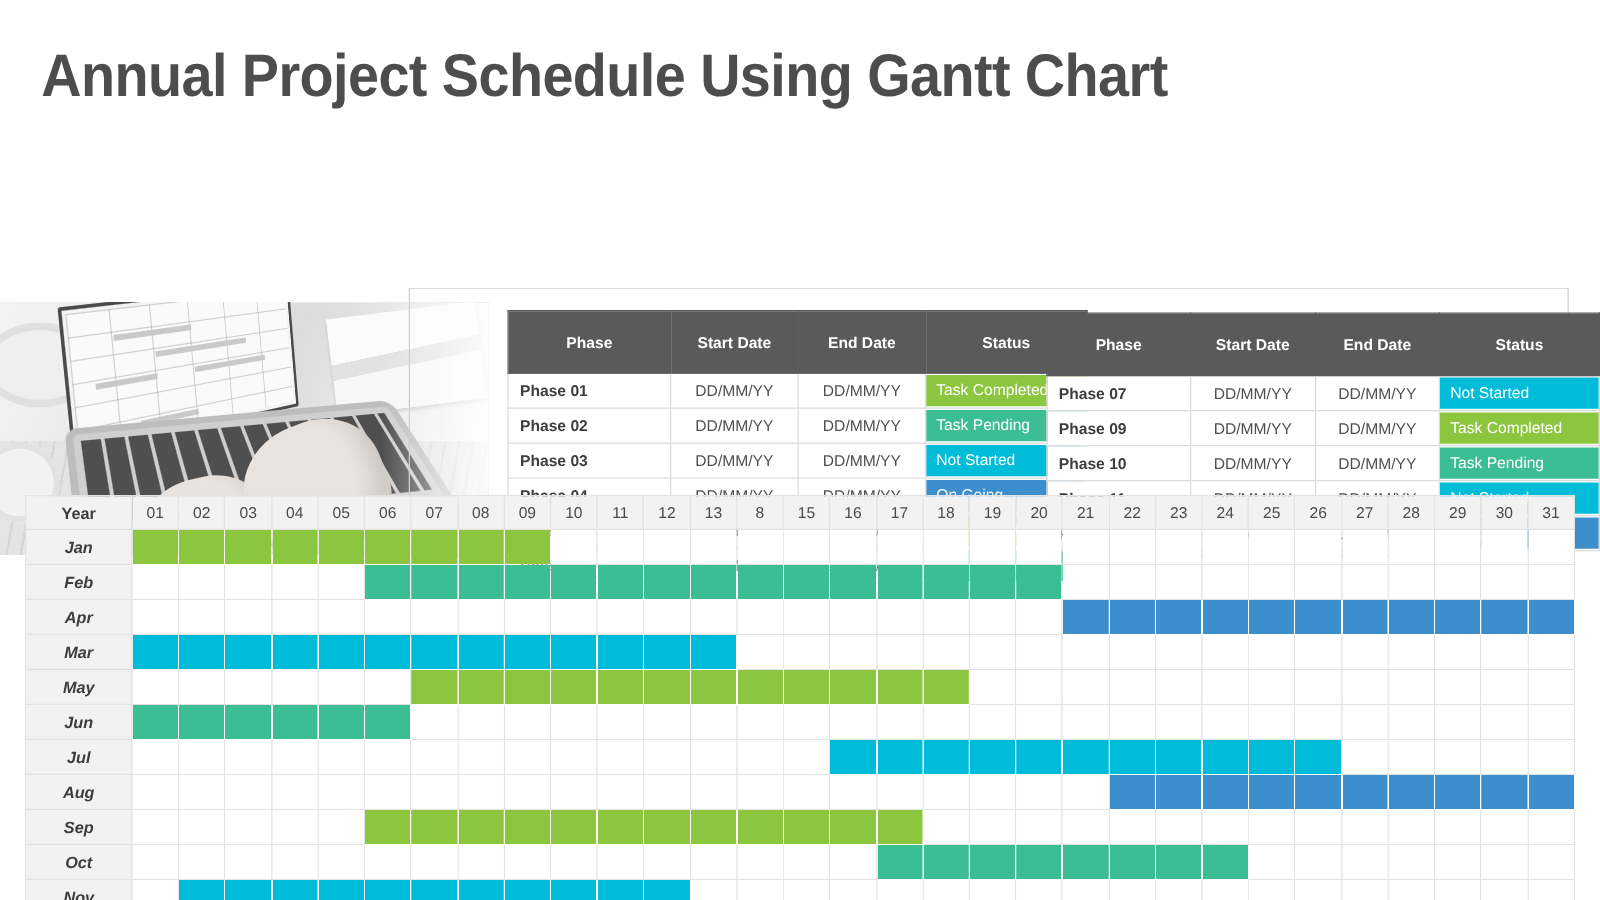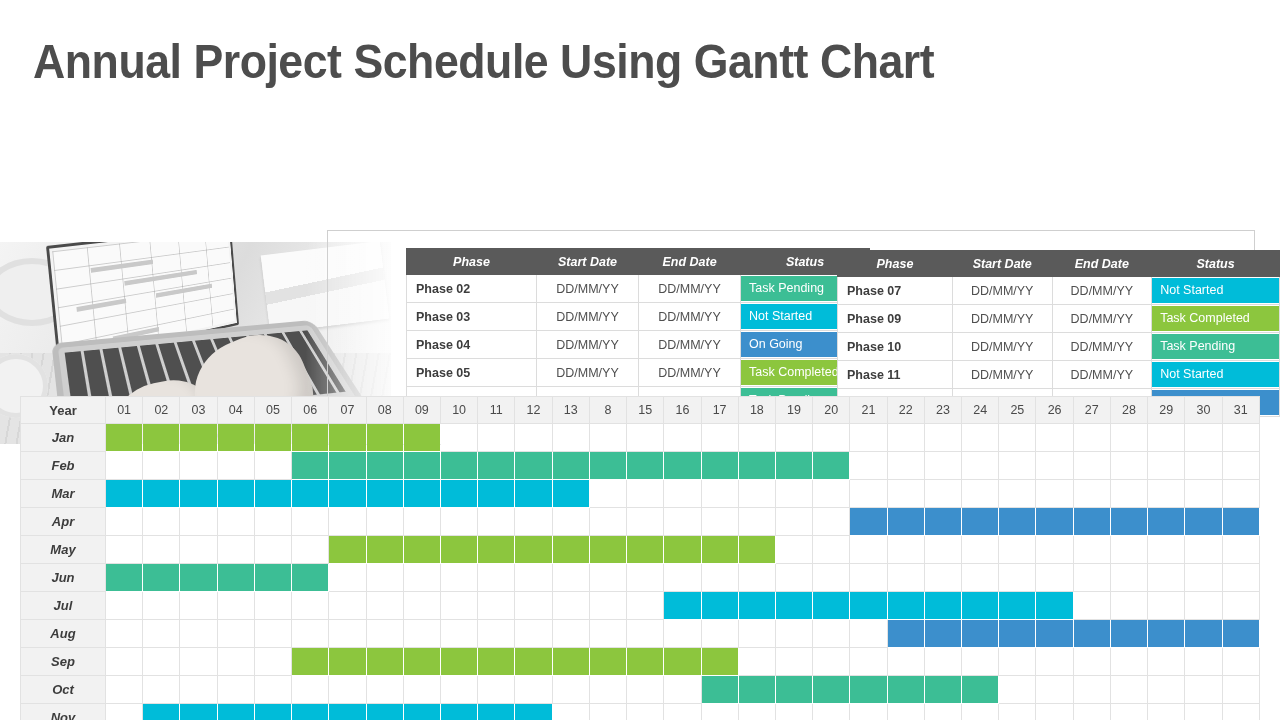--- a/index.html
+++ b/index.html
@@ -70,21 +70,21 @@
   #photo .glasses{position:absolute;left:84px;bottom:-8px;width:86px;height:32px;
      border:3px solid #9a9a9a;border-radius:16px;transform:rotate(-8deg);}
   #photo .grad{position:absolute;inset:0;background:linear-gradient(90deg,rgba(255,255,255,0) 78%,rgba(255,255,255,.85) 100%);}
 
   
   .phase-table{position:absolute;border-collapse:collapse;font-size:12.5px;}
   #phase-table-left{left:406px;top:133px;}
   #phase-table-right{left:837px;top:135px;}
   .phase-table th{
     background:#5a5a5a;color:#ffffff;font-weight:bold;font-size:12.5px;
-    text-align:center;height:25px;border:1px solid #5a5a5a;padding:0 6px;font-style:italic;
+    text-align:center;height:25px;border:1px solid #5a5a5a;padding:12px 6px;
   }
   .phase-table td{
     border:1px solid #dcdcdc;height:27px;padding:0 9px;
     background:#ffffff;white-space:nowrap;
   }
   .phase-table td.c-phase{font-weight:bold;color:#3d3d3d;text-align:left;}
   .phase-table td.c-date{text-align:center;color:#4f4f4f;}
   .phase-table td.c-status{padding:0;border-left:1px solid #dcdcdc;border-right:1px solid #dcdcdc;}
   .status-chip{
     display:block;height:25px;line-height:25px;color:#ffffff;
@@ -147,20 +147,28 @@
   <table class="phase-table" id="phase-table-left">
     <thead>
       <tr>
         <th style="width:117px;">Phase</th>
         <th style="width:89px;">Start Date</th>
         <th style="width:89px;">End Date</th>
         <th style="width:116px;">Status</th>
       </tr>
     </thead>
     <tbody id="left-body">
+        <tr>
+          <td class="c-phase">Phase 01</td>
+          <td class="c-date">DD/MM/YY</td>
+          <td class="c-date">DD/MM/YY</td>
+          <td class="c-status">
+            <span class="status-chip" style="background: rgb(140, 198, 62);">Task Completed</span>
+          </td>
+        </tr>
         <tr>
           <td class="c-phase">Phase 02</td>
           <td class="c-date">DD/MM/YY</td>
           <td class="c-date">DD/MM/YY</td>
           <td class="c-status">
             <span class="status-chip" style="background: rgb(60, 190, 149);">Task Pending</span>
           </td>
         </tr>
         <tr>
           <td class="c-phase">Phase 03</td>
@@ -352,20 +360,54 @@
           <td class="day-cell"></td>
           <td class="day-cell"></td>
           <td class="day-cell"></td>
           <td class="day-cell"></td>
           <td class="day-cell"></td>
           <td class="day-cell"></td>
           <td class="day-cell"></td>
           <td class="day-cell"></td>
         </tr>
         <tr>
+          <td class="month-label">Apr</td>
+          <td class="day-cell"></td>
+          <td class="day-cell"></td>
+          <td class="day-cell"></td>
+          <td class="day-cell"></td>
+          <td class="day-cell"></td>
+          <td class="day-cell"></td>
+          <td class="day-cell"></td>
+          <td class="day-cell"></td>
+          <td class="day-cell"></td>
+          <td class="day-cell"></td>
+          <td class="day-cell"></td>
+          <td class="day-cell"></td>
+          <td class="day-cell"></td>
+          <td class="day-cell"></td>
+          <td class="day-cell"></td>
+          <td class="day-cell"></td>
+          <td class="day-cell"></td>
+          <td class="day-cell"></td>
+          <td class="day-cell"></td>
+          <td class="day-cell"></td>
+          <td class="day-cell filled" style="background: rgb(60, 143, 204);"></td>
+          <td class="day-cell filled" style="background: rgb(60, 143, 204);"></td>
+          <td class="day-cell filled" style="background: rgb(60, 143, 204);"></td>
+          <td class="day-cell filled" style="background: rgb(60, 143, 204);"></td>
+          <td class="day-cell filled" style="background: rgb(60, 143, 204);"></td>
+          <td class="day-cell filled" style="background: rgb(60, 143, 204);"></td>
+          <td class="day-cell filled" style="background: rgb(60, 143, 204);"></td>
+          <td class="day-cell filled" style="background: rgb(60, 143, 204);"></td>
+          <td class="day-cell filled" style="background: rgb(60, 143, 204);"></td>
+          <td class="day-cell filled" style="background: rgb(60, 143, 204);"></td>
+          <td class="day-cell filled" style="background: rgb(60, 143, 204);"></td>
+        </tr>
+        <tr>
           <td class="month-label">Mar</td>
           <td class="day-cell filled" style="background: rgb(0, 188, 217);"></td>
           <td class="day-cell filled" style="background: rgb(0, 188, 217);"></td>
           <td class="day-cell filled" style="background: rgb(0, 188, 217);"></td>
           <td class="day-cell filled" style="background: rgb(0, 188, 217);"></td>
           <td class="day-cell filled" style="background: rgb(0, 188, 217);"></td>
           <td class="day-cell filled" style="background: rgb(0, 188, 217);"></td>
           <td class="day-cell filled" style="background: rgb(0, 188, 217);"></td>
           <td class="day-cell filled" style="background: rgb(0, 188, 217);"></td>
           <td class="day-cell filled" style="background: rgb(0, 188, 217);"></td>
@@ -384,54 +426,20 @@
           <td class="day-cell"></td>
           <td class="day-cell"></td>
           <td class="day-cell"></td>
           <td class="day-cell"></td>
           <td class="day-cell"></td>
           <td class="day-cell"></td>
           <td class="day-cell"></td>
           <td class="day-cell"></td>
           <td class="day-cell"></td>
           <td class="day-cell"></td>
-        </tr>
-        <tr>
-          <td class="month-label">Apr</td>
-          <td class="day-cell"></td>
-          <td class="day-cell"></td>
-          <td class="day-cell"></td>
-          <td class="day-cell"></td>
-          <td class="day-cell"></td>
-          <td class="day-cell"></td>
-          <td class="day-cell"></td>
-          <td class="day-cell"></td>
-          <td class="day-cell"></td>
-          <td class="day-cell"></td>
-          <td class="day-cell"></td>
-          <td class="day-cell"></td>
-          <td class="day-cell"></td>
-          <td class="day-cell"></td>
-          <td class="day-cell"></td>
-          <td class="day-cell"></td>
-          <td class="day-cell"></td>
-          <td class="day-cell"></td>
-          <td class="day-cell"></td>
-          <td class="day-cell"></td>
-          <td class="day-cell filled" style="background: rgb(60, 143, 204);"></td>
-          <td class="day-cell filled" style="background: rgb(60, 143, 204);"></td>
-          <td class="day-cell filled" style="background: rgb(60, 143, 204);"></td>
-          <td class="day-cell filled" style="background: rgb(60, 143, 204);"></td>
-          <td class="day-cell filled" style="background: rgb(60, 143, 204);"></td>
-          <td class="day-cell filled" style="background: rgb(60, 143, 204);"></td>
-          <td class="day-cell filled" style="background: rgb(60, 143, 204);"></td>
-          <td class="day-cell filled" style="background: rgb(60, 143, 204);"></td>
-          <td class="day-cell filled" style="background: rgb(60, 143, 204);"></td>
-          <td class="day-cell filled" style="background: rgb(60, 143, 204);"></td>
-          <td class="day-cell filled" style="background: rgb(60, 143, 204);"></td>
         </tr>
         <tr>
           <td class="month-label">May</td>
           <td class="day-cell"></td>
           <td class="day-cell"></td>
           <td class="day-cell"></td>
           <td class="day-cell"></td>
           <td class="day-cell"></td>
           <td class="day-cell"></td>
           <td class="day-cell filled" style="background: rgb(140, 198, 62);"></td>

